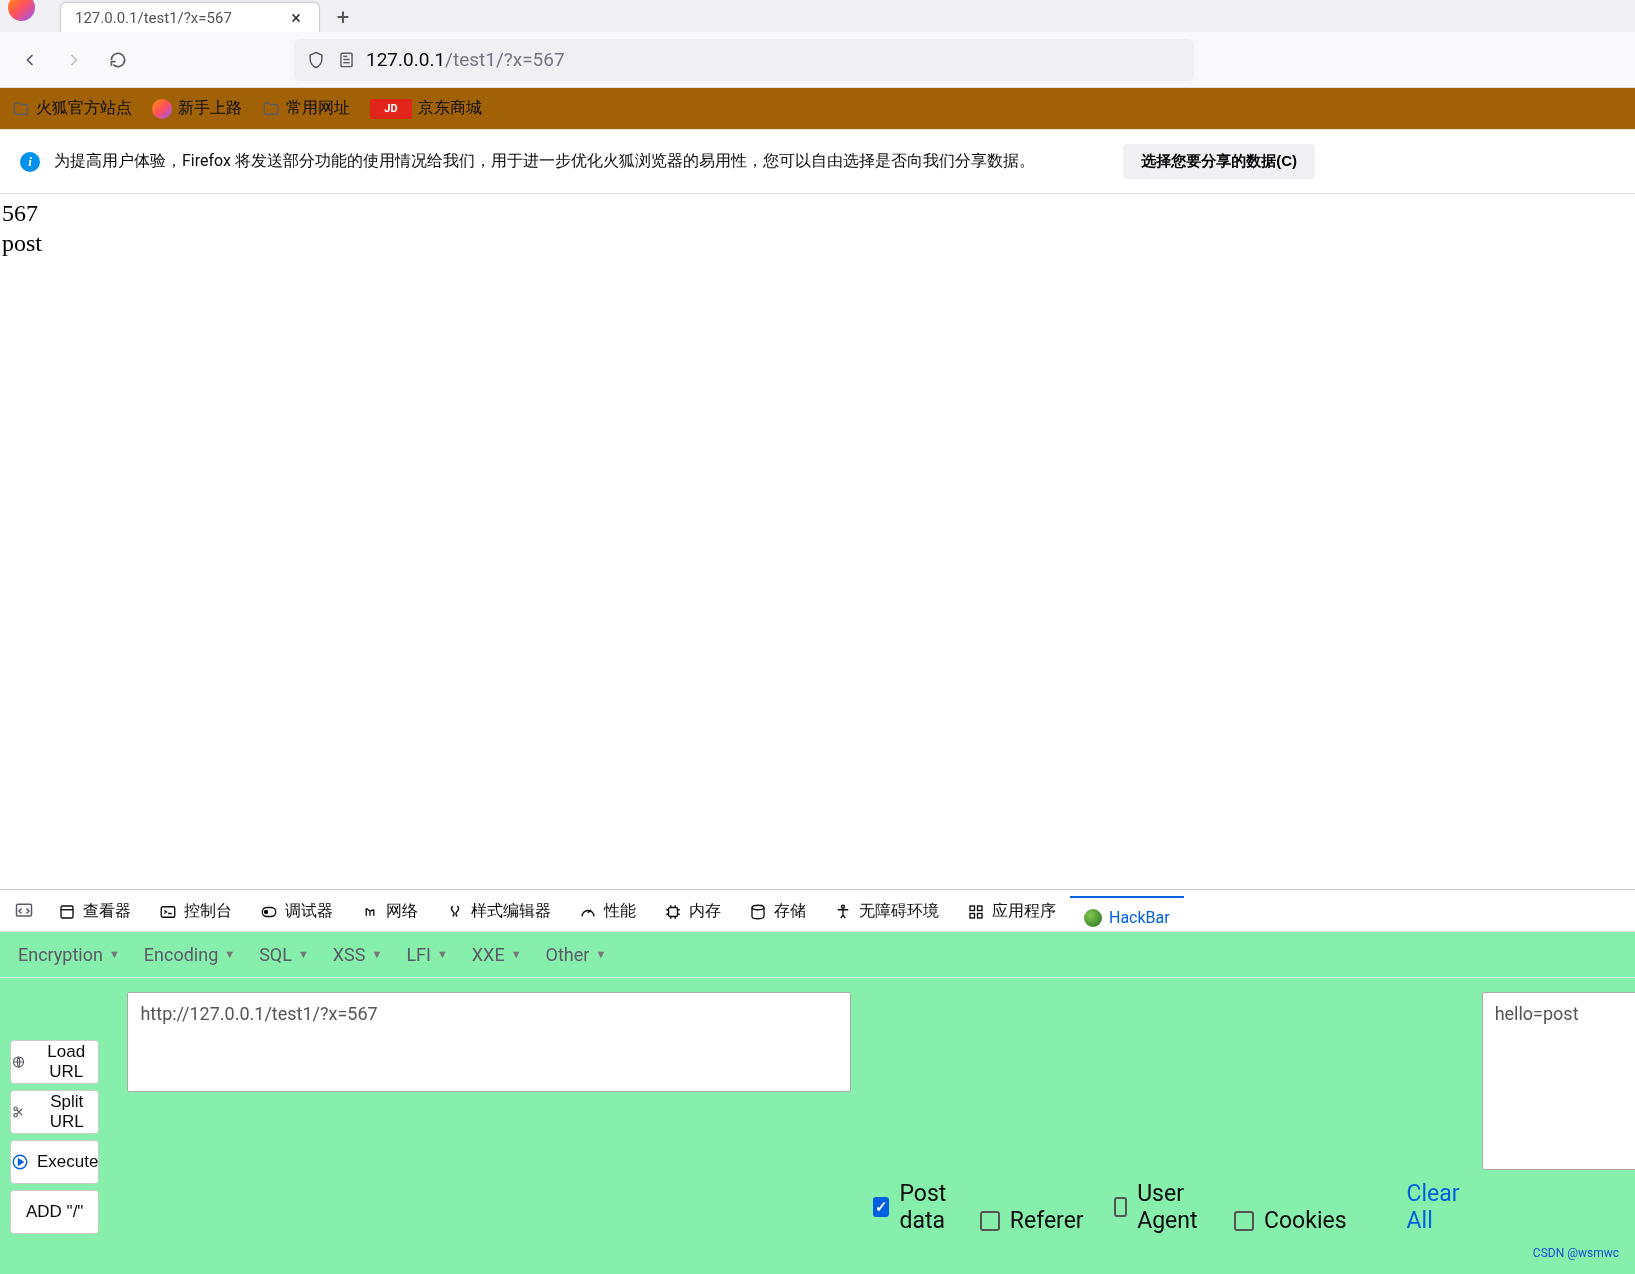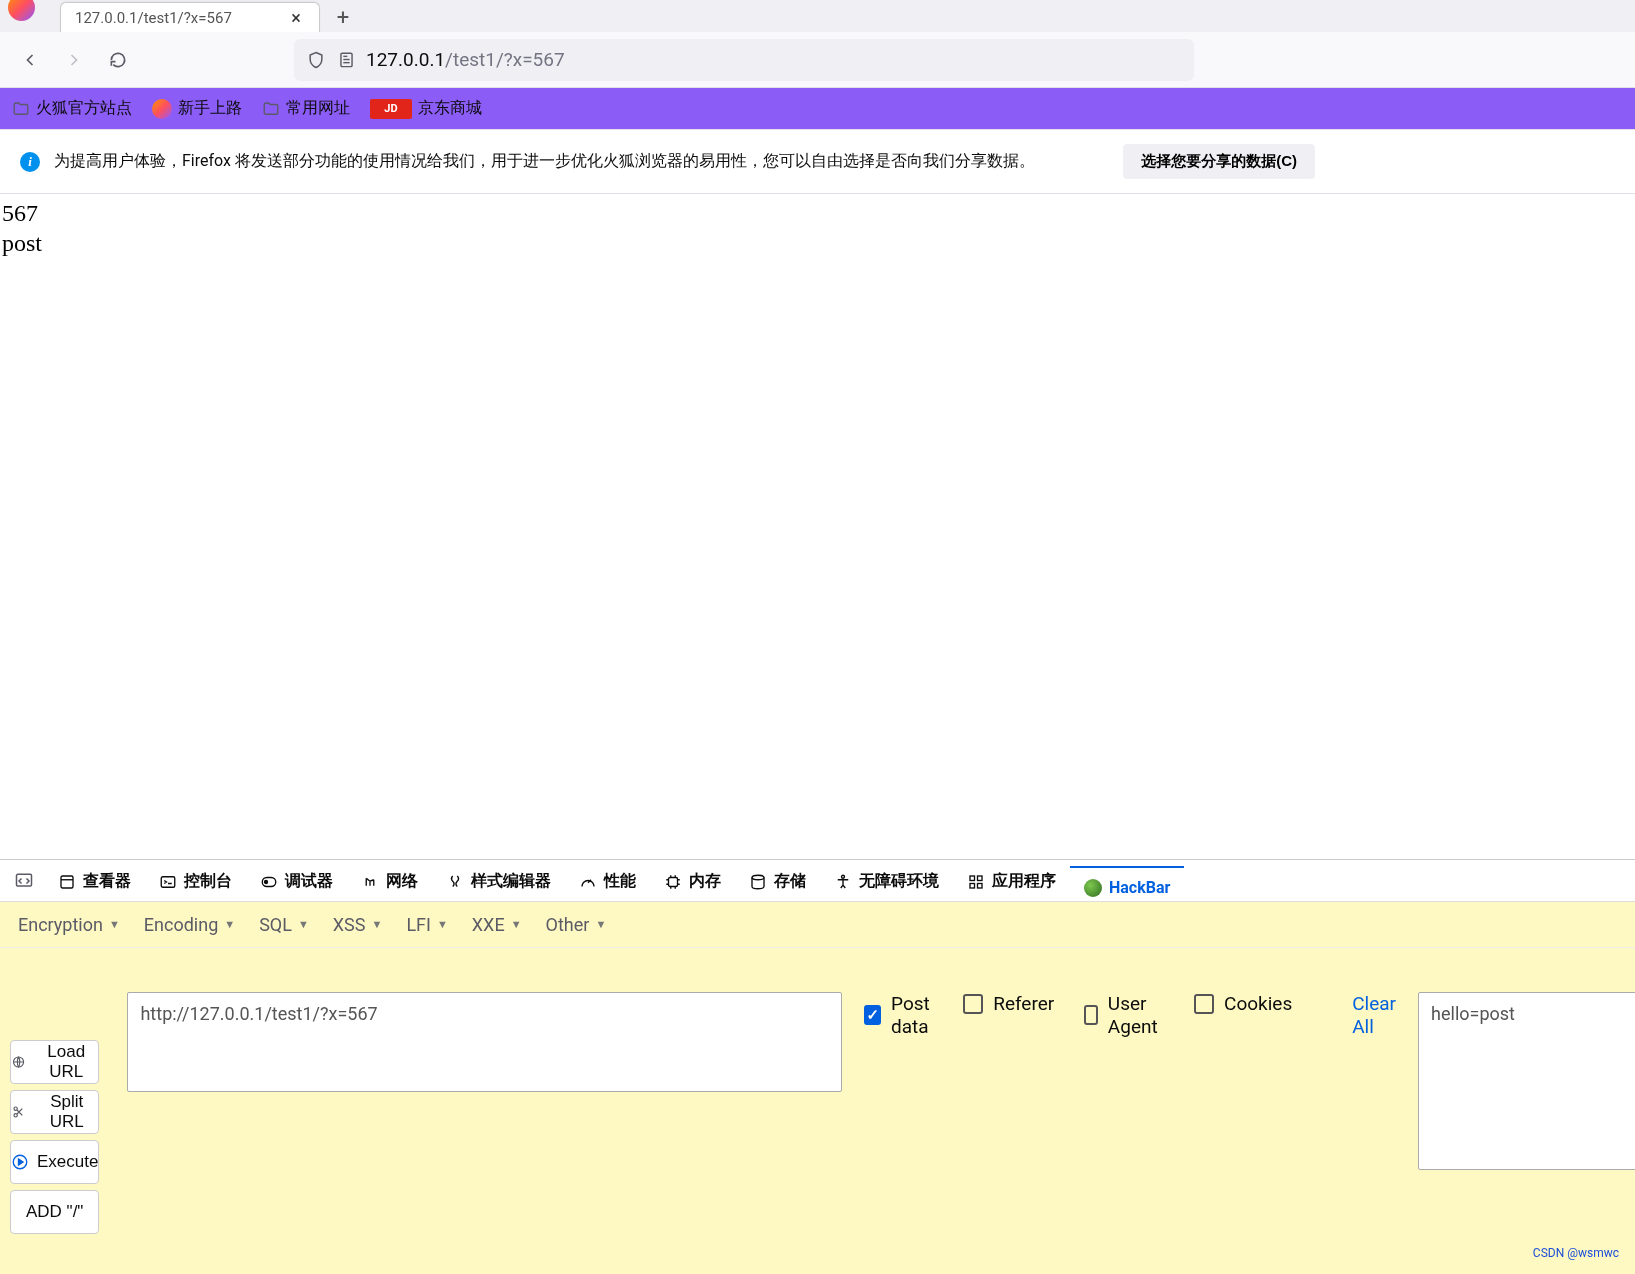--- a/index.html
+++ b/index.html
@@ -19,55 +19,55 @@
     .nav-btn { width: 36px; height: 36px; display: flex; align-items: center; justify-content: center; color: #5b5b66; border-radius: 4px; cursor: pointer; }
     .nav-btn svg { width: 20px; height: 20px; stroke: currentColor; fill: none; stroke-width: 2; }
     .nav-btn.disabled { color: #bfbfc9; }
     .url-bar { flex: 0 0 auto; margin-left: 150px; display: flex; align-items: center; background: #f0f0f4; border-radius: 6px; height: 42px; padding: 0 12px; gap: 10px; width: 900px; }
     .url-icon { width: 20px; height: 20px; color: #5b5b66; display: flex; align-items: center; justify-content: center; }
     .url-text { font-size: 19px; }
     .url-host { color: #0c0c0d; }
     .url-path { color: #747483; }
     
     
-    .bookmarks-bar { background: #8b5cf6; height: 42px; display: flex; align-items: center; padding: 0 12px; gap: 20px; border-bottom: 1px solid #e0e0e6; }
+    .bookmarks-bar { background: #a16207; height: 42px; display: flex; align-items: center; padding: 0 12px; gap: 20px; border-bottom: 1px solid #e0e0e6; }
     .bookmark-item { display: flex; align-items: center; gap: 6px; color: #0c0c0d; font-size: 16px; cursor: pointer; }
     .bookmark-folder-icon { width: 18px; height: 18px; }
     .bookmark-fx-icon { width: 20px; height: 20px; border-radius: 50%; background: linear-gradient(135deg, #ff9500 0%, #ff4f5e 50%, #9059ff 100%); }
     .bookmark-jd-icon { width: 42px; height: 20px; background: #e1251b; color: #fff; font-size: 11px; font-weight: bold; display: flex; align-items: center; justify-content: center; border-radius: 2px; }
     
     
     .info-bar { background: #fff; padding: 14px 20px; display: flex; align-items: center; gap: 14px; border-bottom: 1px solid #e0e0e6; font-size: 16px; }
     .info-i { width: 20px; height: 20px; border-radius: 50%; background: #0090ed; color: #fff; font-size: 13px; font-weight: bold; display: flex; align-items: center; justify-content: center; font-style: italic; font-family: serif; }
     .info-msg { flex: 1; color: #0c0c0d; }
     .info-btn { background: #f0f0f4; border: none; padding: 8px 18px; border-radius: 4px; font-size: 15px; font-weight: bold; cursor: pointer; margin-right: 300px; }
     
     
     .page-content { background: #fff; flex: 1; padding: 4px 2px; font-family: "Times New Roman", serif; font-size: 24px; line-height: 1.25; color: #000; overflow: auto; }
     
     
     .devtools { background: #fff; border-top: 1px solid #ccc; display: flex; flex-direction: column; }
-    .devtools-tabs { display: flex; align-items: center; height: 42px; border-bottom: 1px solid #ddd; gap: 0; padding-left: 4px; font-size: 16px; font-weight: bold; }
+    .devtools-tabs { display: flex; align-items: center; height: 42px; border-bottom: 1px solid #ddd; gap: 0; padding-left: 4px; font-size: 16px; }
     .dt-dock { width: 28px; height: 28px; display: flex; align-items: center; justify-content: center; margin: 0 6px; }
     .dt-tab { display: flex; align-items: center; gap: 7px; padding: 0 14px; height: 100%; color: #0c0c0d; cursor: pointer; border-top: 2px solid transparent; }
     .dt-tab.active { color: #0060df; border-top-color: #0060df; margin-top: 12px; }
     .dt-tab-icon { width: 18px; height: 18px; display: flex; align-items: center; justify-content: center; }
     
     
-    .hackbar-panel { background: #fef9c3; padding: 0; display: flex; flex-direction: column; gap: 30px; }
+    .hackbar-panel { background: #86efac; padding: 0; display: flex; flex-direction: column; }
     .hackbar-menus { display: flex; align-items: center; gap: 24px; padding: 12px 18px; font-size: 18px; color: #5b5b66; border-bottom: 1px solid #eee; }
     .hb-menu { display: flex; align-items: center; gap: 6px; cursor: pointer; }
     .hb-menu .caret { font-size: 11px; color: #777; }
     .hackbar-body { display: flex; padding: 14px 10px 40px 10px; gap: 28px; }
     .hackbar-side { display: flex; flex-direction: column; gap: 6px; width: 170px; margin-top: 48px; }
     .hb-btn { display: flex; align-items: center; justify-content: center; gap: 8px; height: 44px; background: #fff; border: 1px solid #ccc; border-radius: 4px; font-size: 17px; cursor: pointer; color: #0c0c0d; }
     .hb-btn-icon { width: 18px; height: 18px; }
     .hackbar-main { flex: 1; display: flex; flex-direction: row; gap: 22px; margin-right: 0; }
     .hb-url-input { width: 100%; height: 100px; border: 1px solid #aaa; border-radius: 2px; padding: 10px 12px; font-size: 18px; color: #555; font-family: inherit; resize: none; }
-    .hb-opts { display: flex; align-items: flex-start; gap: 30px; font-size: 19px; color: #0c0c0d; }
+    .hb-opts { display: flex; align-items: flex-end; gap: 30px; font-size: 23px; color: #0c0c0d; }
     .hb-check { display: flex; align-items: center; gap: 10px; cursor: pointer; }
     .hb-checkbox { width: 20px; height: 20px; border: 2px solid #555; border-radius: 3px; display: flex; align-items: center; justify-content: center; }
     .hb-checkbox.checked { background: #0060df; border-color: #0060df; }
     .hb-checkbox.checked::after { content: "✓"; color: #fff; font-size: 15px; font-weight: bold; }
     .hb-clear { color: #0060df; margin-left: 30px; cursor: pointer; }
     .hb-post-input { width: 1166px; height: 178px; border: 1px solid #aaa; border-radius: 2px; padding: 10px 12px; font-size: 18px; color: #555; font-family: inherit; resize: both; }
     
     .watermark { position: absolute; right: 16px; bottom: 14px; font-size: 12px; color: #1d4ed8; }
   </style>
 </head>

